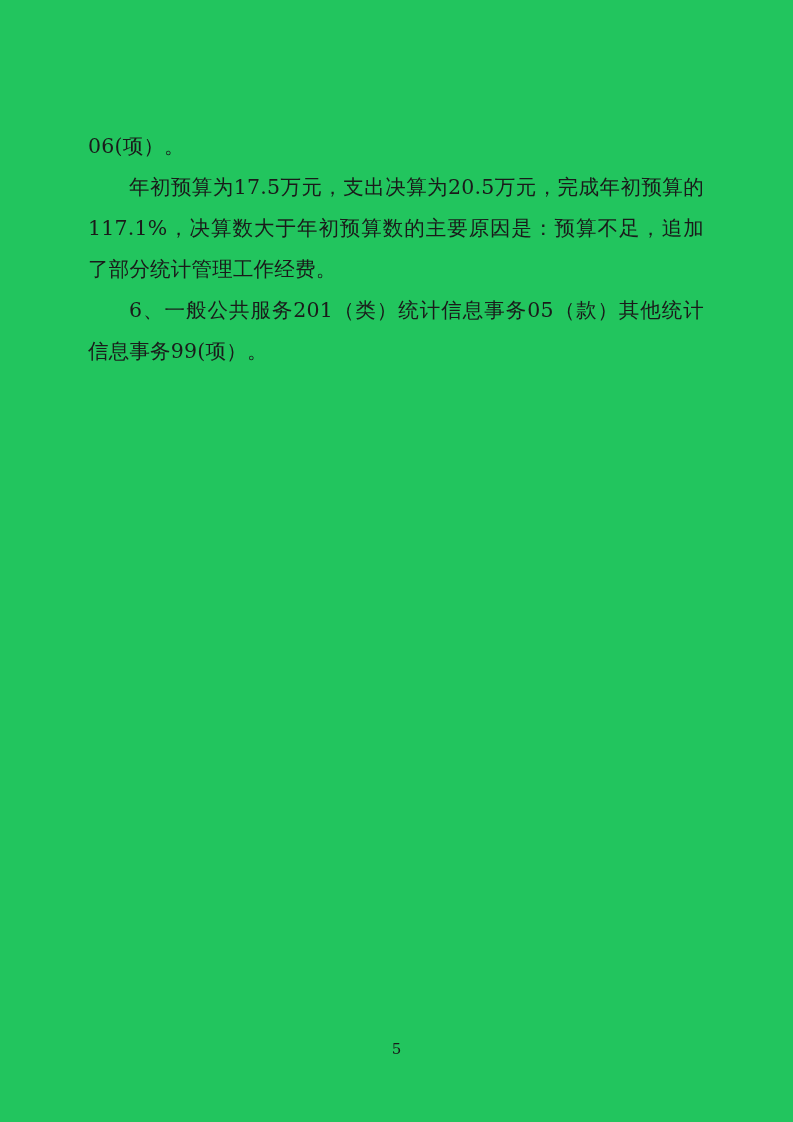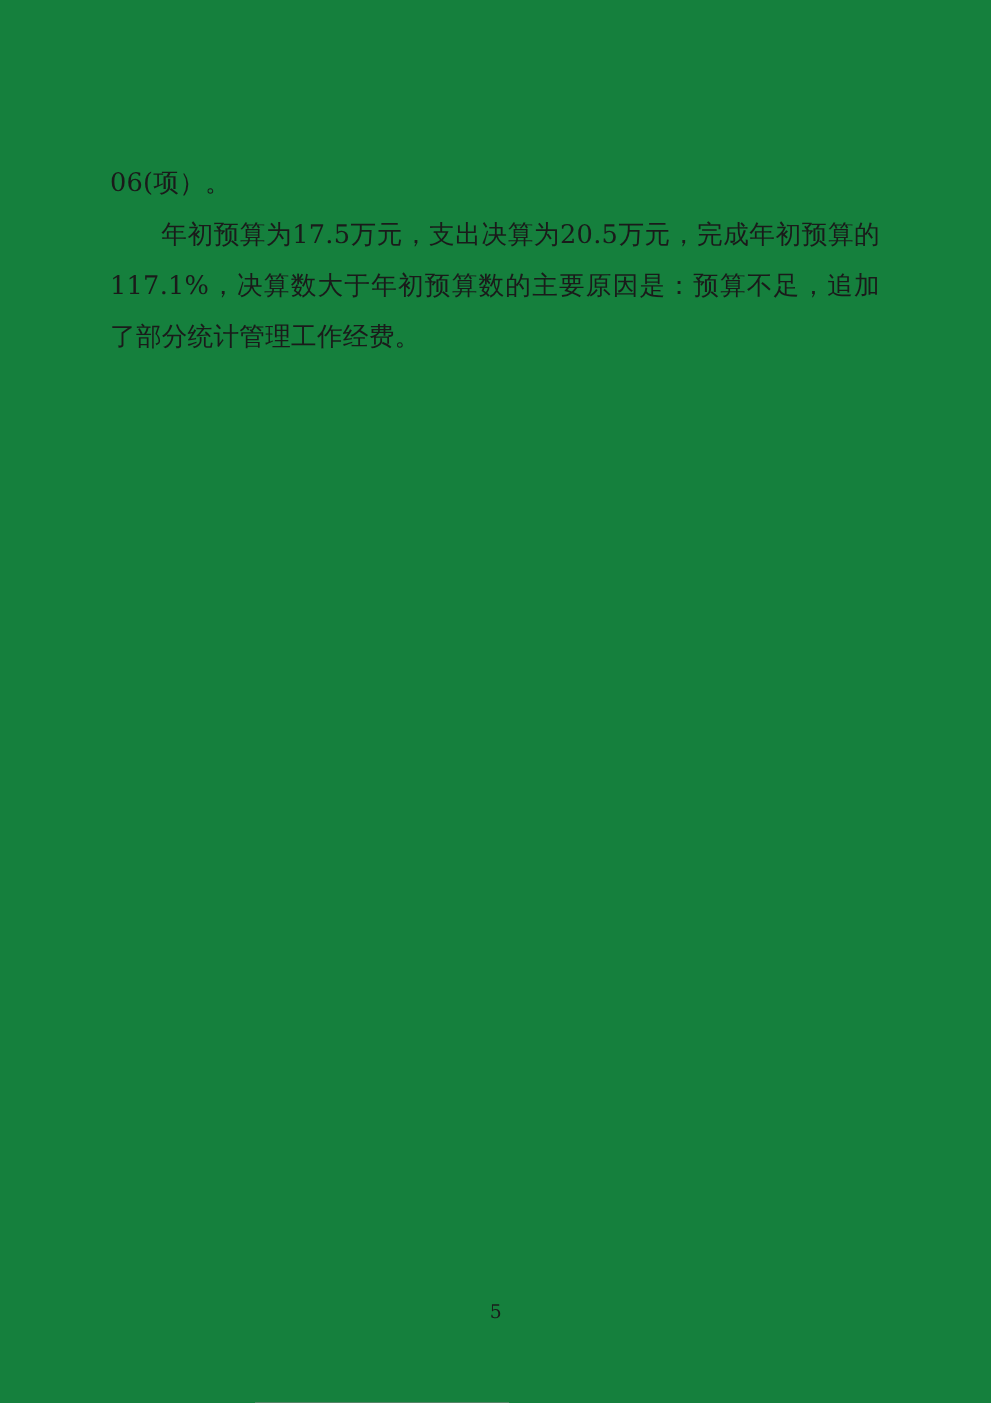--- a/index.html
+++ b/index.html
@@ -8,21 +8,21 @@
     background: #8a8a8a;
   }
   body {
     font-family: "DejaVu Serif", "Liberation Serif", serif;
   }
   .page {
     position: relative;
     width: 793px;
     height: 1122px;
     margin: 0 auto;
-    background: #15803d;
+    background: #22c55e;
     box-sizing: border-box;
     overflow: hidden;
   }
   .content {
     position: absolute;
     left: 88px;
     top: 126px;
     width: 616px;
   }
   .para {
@@ -50,15 +50,16 @@
     color: #1a1a1a;
   }
 </style>
 </head>
 <body>
 
 <div class="page">
   <div class="content">
     <p class="para">06(项）。</p>
     <p class="para indent">年初预算为17.5万元，支出决算为20.5万元，完成年初预算的117.1%，决算数大于年初预算数的主要原因是：预算不足，追加了部分统计管理工作经费。</p>
+    <p class="para indent">6、一般公共服务201（类）统计信息事务05（款）其他统计信息事务99(项）。</p>
   </div>
   <div class="page-number">5</div>
 </div>
 
 </body></html>

